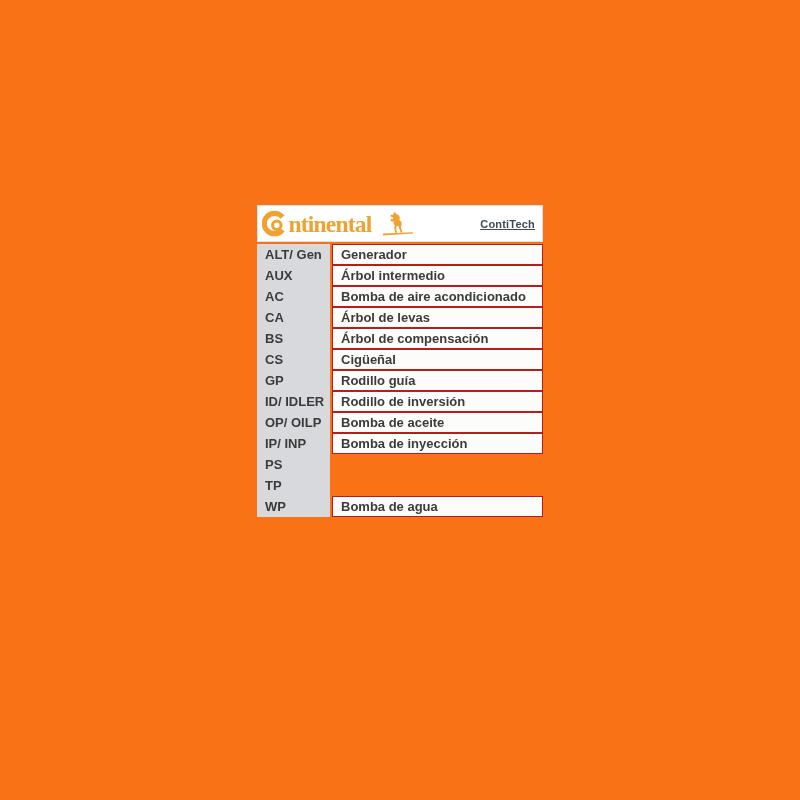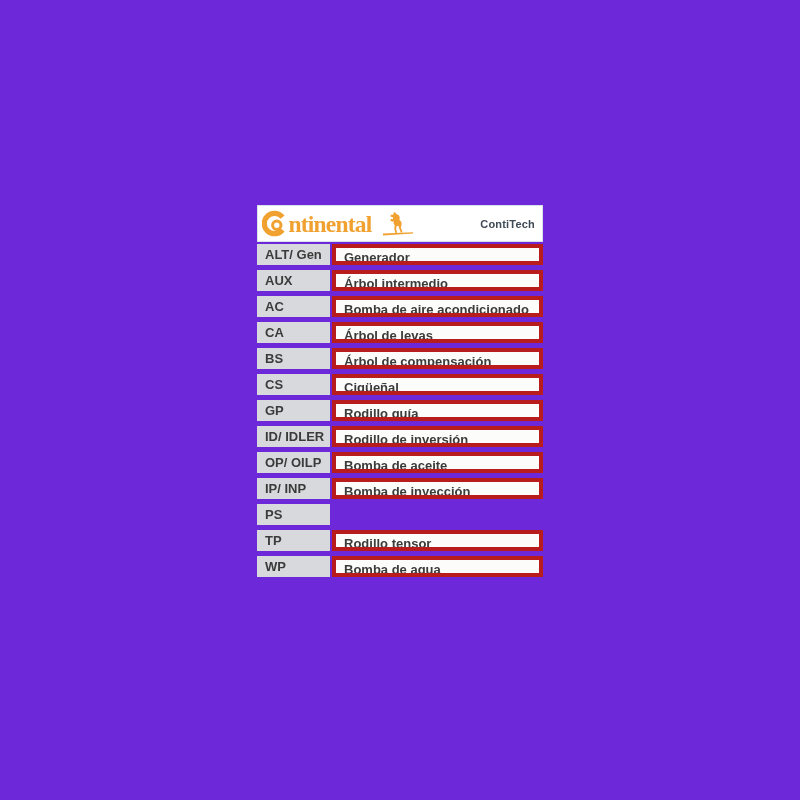--- a/index.html
+++ b/index.html
@@ -4,21 +4,21 @@
 <style>
   html, body {
     margin: 0;
     padding: 0;
     background: #ffffff;
   }
   .canvas {
     position: relative;
     width: 800px;
     height: 800px;
-    background: #6d28d9;
+    background: #f97316;
     overflow: hidden;
     font-family: "Liberation Sans", sans-serif;
   }
   .legend {
     position: absolute;
     left: 257px;
     top: 205px;
     width: 286px;
   }
   .brand-header {
@@ -37,25 +37,25 @@
     font-family: "Liberation Serif", serif;
     font-weight: bold;
     letter-spacing: -0.8px;
   }
   .contitech {
     font-size: 11px;
     font-weight: bold;
     color: #3e4a55;
     letter-spacing: 0.2px;
     padding-right: 2px;
+    text-decoration: underline;
   }
   .rows {
     display: flex;
     flex-direction: column;
-    gap: 5px;
   }
   .row {
     display: flex;
     gap: 2px;
     height: 21px;
   }
   .abbr {
     box-sizing: border-box;
     width: 73px;
     background: #d8d9dd;
@@ -64,21 +64,21 @@
     font-weight: bold;
     line-height: 21px;
     padding-left: 8px;
     white-space: nowrap;
     overflow: hidden;
   }
   .desc {
     box-sizing: border-box;
     flex: 1;
     background: #fcfdfa;
-    border: 4px solid #b91c1c;
+    border: 1px solid #b91c1c;
     color: #3b3b3b;
     font-size: 13px;
     font-weight: bold;
     line-height: 19px;
     padding-left: 8px;
     white-space: nowrap;
     overflow: hidden;
   }
 </style>
 </head>
@@ -161,21 +161,20 @@
     <div class="abbr">IP/ INP</div>
     <div class="desc">Bomba de inyección</div>
   </div>
 
   <div class="row">
     <div class="abbr">PS</div>
   </div>
 
   <div class="row">
     <div class="abbr">TP</div>
-    <div class="desc">Rodillo tensor</div>
   </div>
 
   <div class="row">
     <div class="abbr">WP</div>
     <div class="desc">Bomba de agua</div>
   </div>
 </div>
   </div>
 </div>
 

